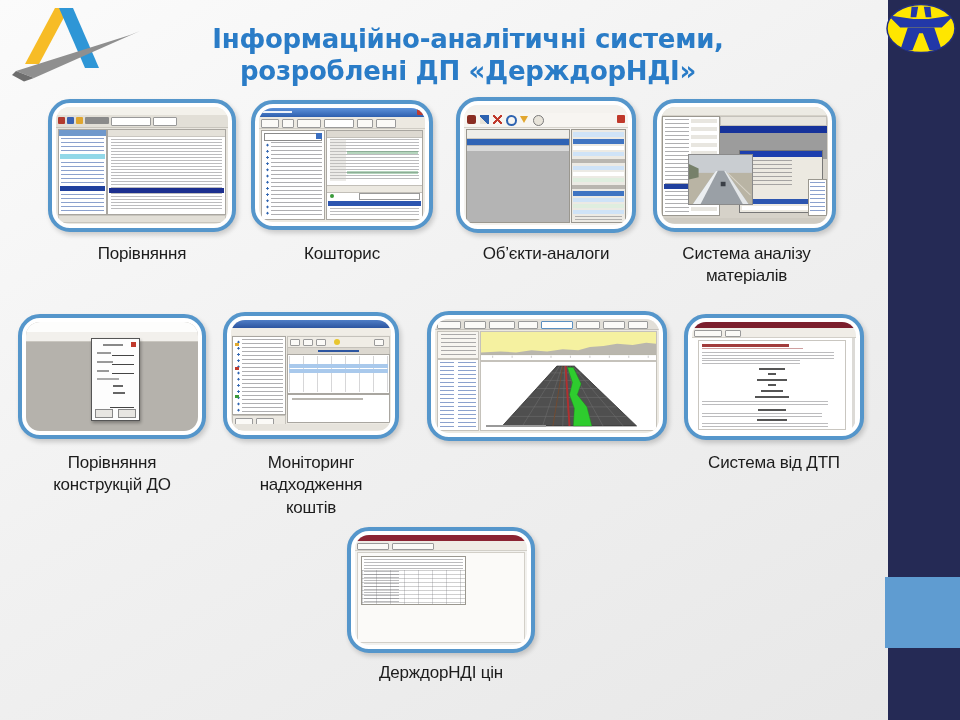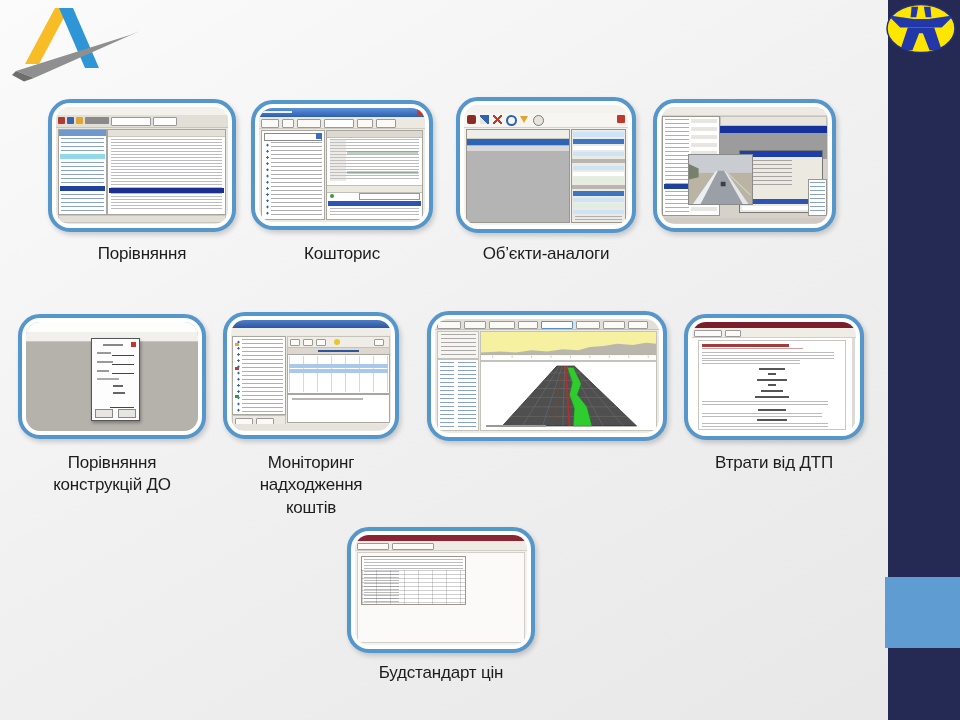--- a/index.html
+++ b/index.html
@@ -35,20 +35,24 @@
 
 <div class="slide">
 
   <svg class="abs" style="left:12px;top:2px" width="150" height="85" viewBox="0 0 150 85">
     <path d="M13,62 L43,6 L57,6 L27,62 Z" fill="#F7BC26"></path>
     <path d="M47,6 L61,6 L87,66 L73,66 Z" fill="#2E96D6"></path>
     <path d="M4,69 L118,33 L128,29 L22,76 Z" fill="#8F8F8F"></path>
     <path d="M4,69 L22,76 L12,79.5 L0,73 Z" fill="#6E6E6E"></path>
   </svg>
 
+  <div class="title">
+    <div>Інформаційно-аналітичні системи,</div>
+    <div>розроблені ДП «ДерждорНДІ»</div>
+  </div>
 
   <div class="sidebar"></div>
   <div class="sidebar-accent"></div>
 
   <svg class="abs" style="left:884px;top:3px" width="74" height="51" viewBox="0 0 76 54">
     <defs>
         <clipPath id="em">
           <ellipse cx="38" cy="27" rx="36" ry="25.5"></ellipse>
         </clipPath>
       </defs>
@@ -183,20 +187,21 @@
       <div class="abs" style="right:1px;bottom:7%;width:10%;height:30%;background:#fff;border:1px solid #9a978f">
         <div class="abs tb" style="left:1px;top:2px;right:1px;bottom:2px"></div>
       </div>
       <div class="abs" style="left:1px;bottom:1px;right:1px;height:5px;background:#cfcbc2"></div>
     </div>
   </div>
 
   <div class="cap" style="left:62px;top:243px;width:160px">Порівняння</div>
   <div class="cap" style="left:456px;top:243px;width:180px">Об’єкти-аналоги</div>
   <div class="cap" style="left:262px;top:243px;width:160px">Кошторис</div>
+  <div class="cap" style="left:664px;top:243px;width:165px">Система аналізу матеріалів</div>
 
   <div class="thumb" style="left:18px;top:314px;width:188px;height:125px">
     <div class="shot" style="background:#b5b2ac">
       <div class="abs hd" style="left:0;top:0;right:0;height:10px;background:#fdfdfc"></div>
       <div class="abs hd" style="left:0;top:10px;right:0;height:9px;background:#f2f0ec;border-bottom:1px solid #c9c6bf"></div>
       <div class="abs" style="left:38%;top:15%;width:28%;bottom:9%;background:#fdfdfd;border:1px solid #555;box-shadow:1px 2px 3px rgba(0,0,0,.3);display:flex;flex-direction:column;padding:3px;box-sizing:border-box">
         <div style="position:relative;height:6px;flex:none">
           <span class="abs" style="right:0;top:0;width:5px;height:5px;background:#c0392b"></span>
           <span class="abs" style="left:8px;top:2px;width:20px;height:2px;background:#888"></span>
         </div>
@@ -342,34 +347,34 @@
         <div style="width:28px;height:2px;background:#555;margin:2px auto;flex:none"></div>
         <div class="tg3" style="width:86%;height:4px;flex:none"></div>
         <div style="width:30px;height:2px;background:#555;margin:2px auto;flex:none"></div>
         <div class="tg3" style="width:90%;height:4px;flex:none"></div>
       </div>
     </div>
   </div>
 
   <div class="cap" style="left:27px;top:452px;width:170px">Порівняння конструкцій ДО</div>
   <div class="cap" style="left:241px;top:452px;width:140px">Моніторинг надходження коштів</div>
-  <div class="cap" style="left:684px;top:452px;width:180px">Втрати від ДТП</div>
+  <div class="cap" style="left:684px;top:452px;width:180px">Система від ДТП</div>
 
   <div class="thumb" style="left:347px;top:527px;width:188px;height:126px">
     <div class="shot" style="background:#f2f1ee">
       <div class="abs hd" style="left:0;top:0;right:0;height:6px;background:#8b2433"></div>
       <div class="abs" style="left:0;top:6px;right:0;height:9px;background:#efece6;border-bottom:1px solid #d2cfc8">
         <span class="chip" style="width:30px;height:5px"></span><span class="chip" style="width:40px;height:5px"></span>
       </div>
       <div class="abs" style="left:2px;top:17px;right:2px;bottom:2px;background:#fbfaf8;border:1px solid #d2cfc8">
         <div class="abs vc" style="left:3px;top:3px;width:62%;height:14px;background:#fff;border:1px solid #9a978f;border-bottom:1px solid #777">
           <div class="abs tg3" style="left:2px;top:2px;right:2px;bottom:1px"></div>
         </div>
         <div class="abs vc" style="left:3px;top:17px;width:62%;height:34px;background:#fff;border:1px solid #9a978f;border-top:none;background-image:repeating-linear-gradient(to right,rgba(120,120,125,.3) 0 1px,transparent 1px 14px),repeating-linear-gradient(to bottom,rgba(150,150,150,.45) 0 1px,transparent 1px 4px)">
           <div class="abs tg3" style="left:2px;top:1px;width:34%;bottom:1px"></div>
         </div>
       </div>
     </div>
   </div>
 
-  <div class="cap" style="left:351px;top:662px;width:180px">Будстандарт цін</div>
+  <div class="cap" style="left:351px;top:662px;width:180px">ДерждорНДІ цін</div>
 
 </div>
 
 </body></html>

